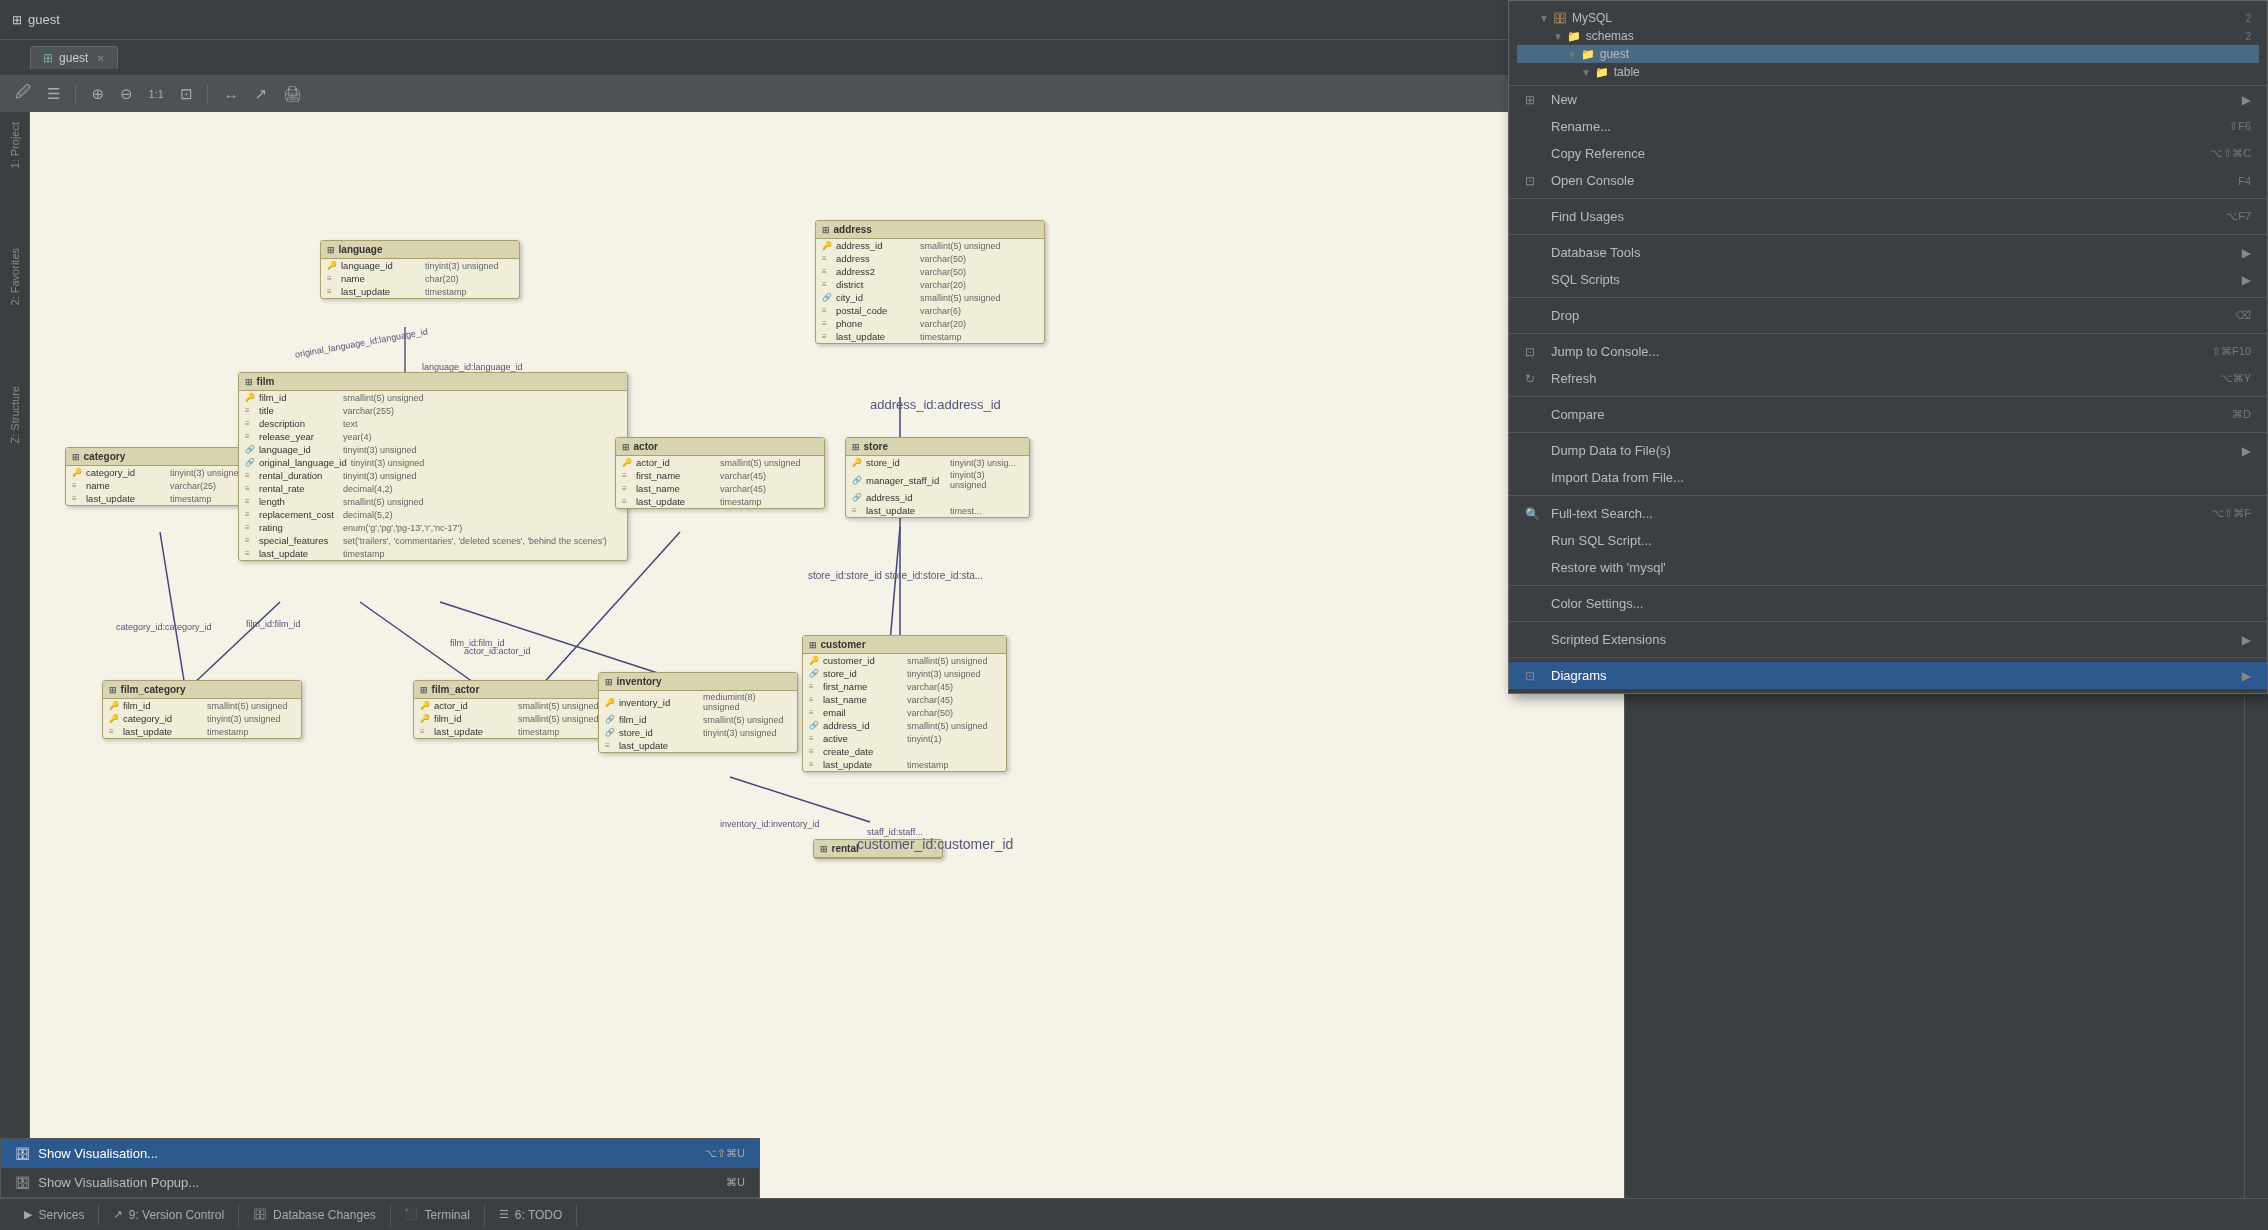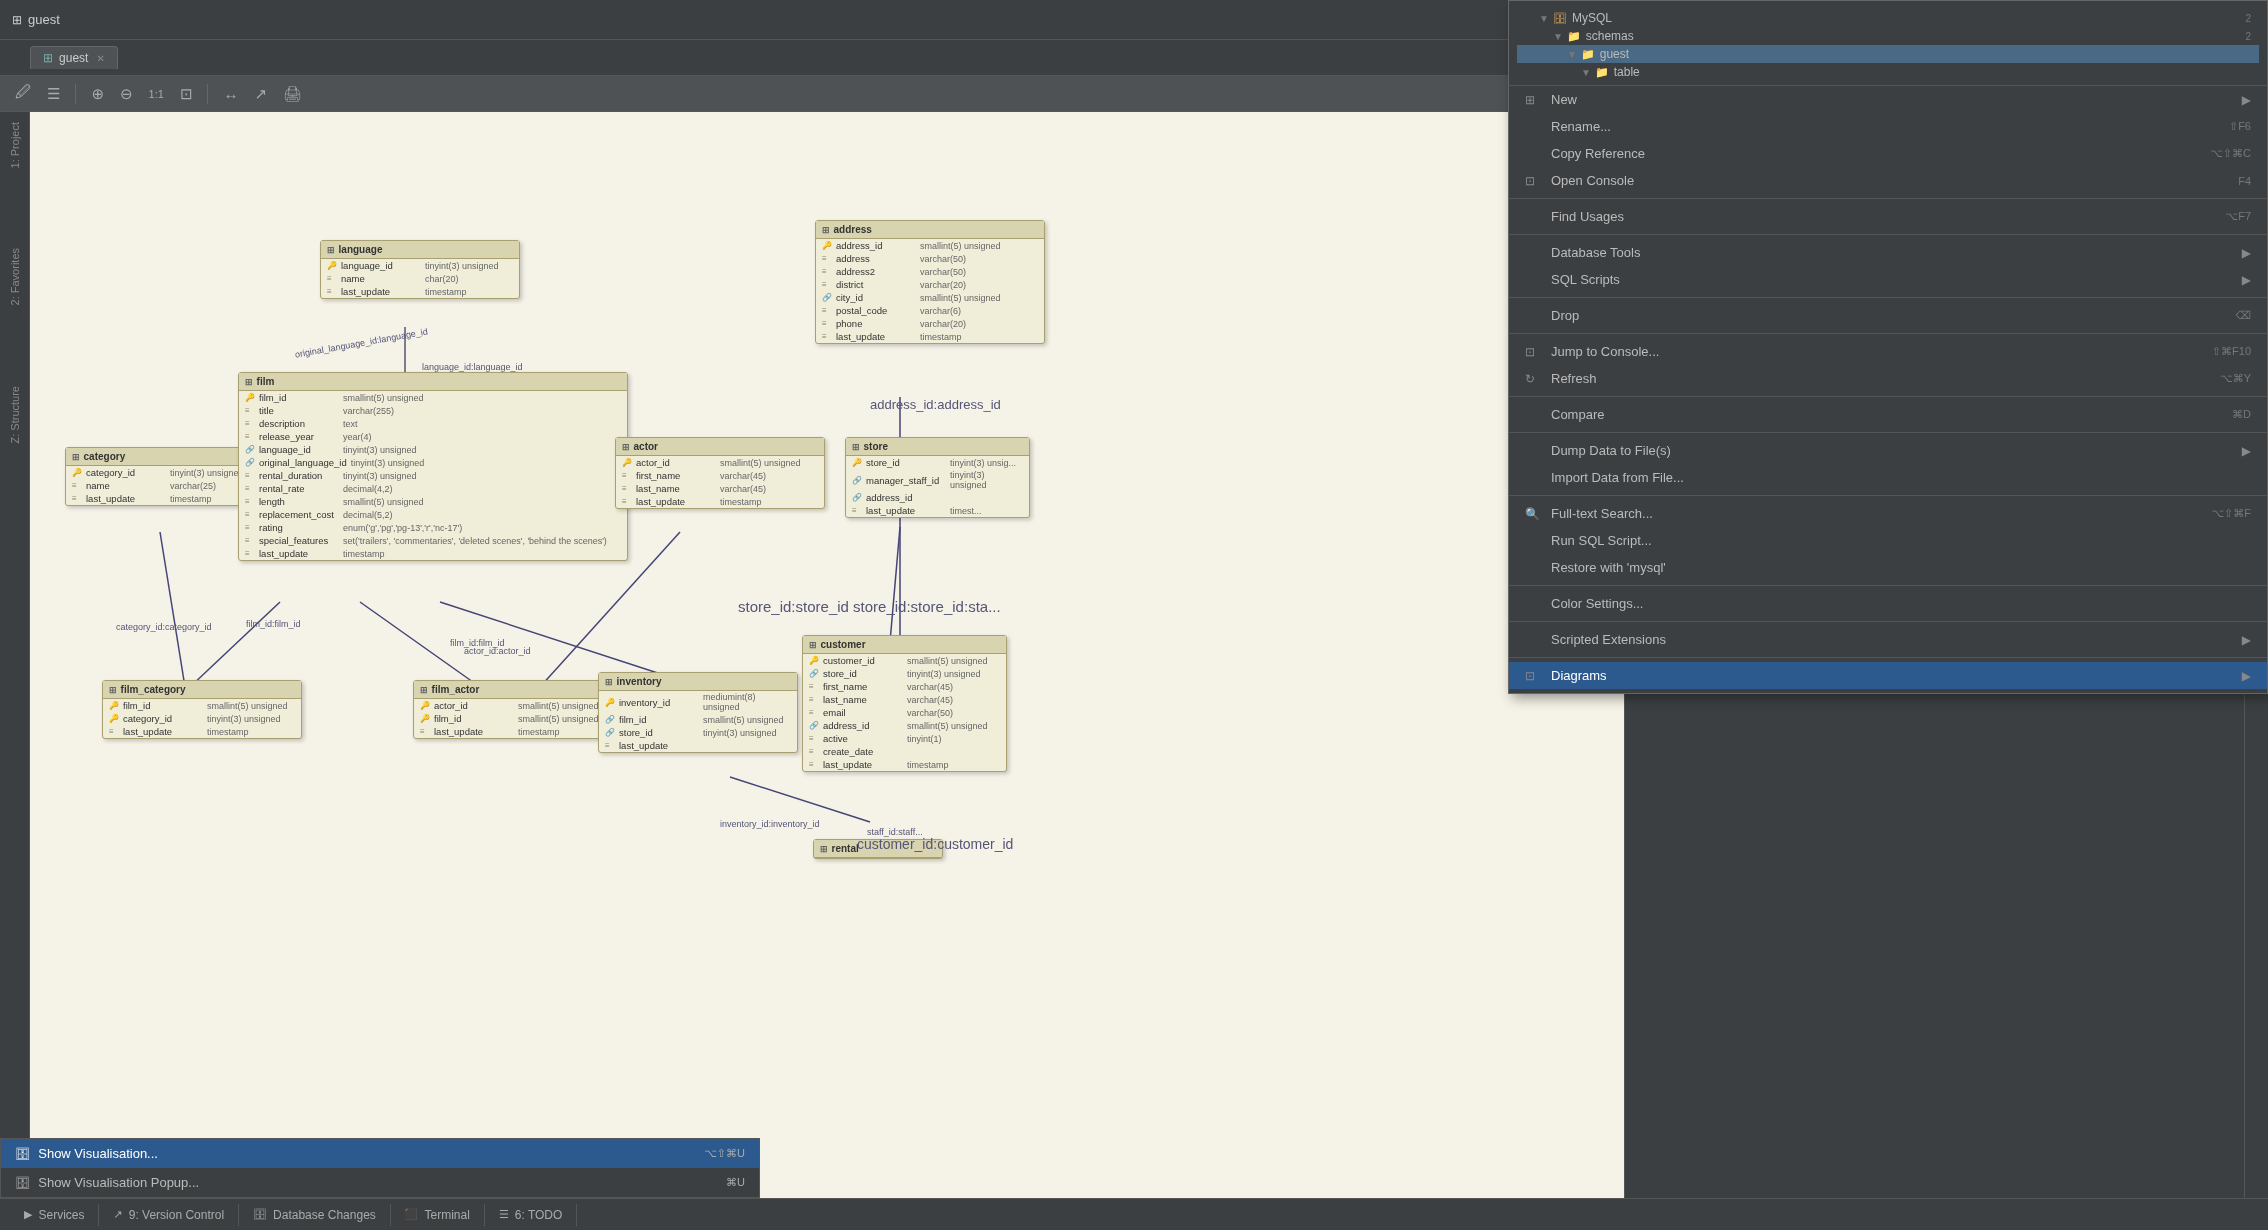--- a/index.html
+++ b/index.html
@@ -723,21 +723,21 @@
     <div class="powered-by">Powered by yFiles</div>
 
     <div style="position:absolute;left:264px;top:226px;font-size:9px;color:#557;transform:rotate(-10deg);">original_language_id:language_id</div>
     <div style="position:absolute;left:392px;top:250px;font-size:9px;color:#557;">language_id:language_id</div>
     <div style="position:absolute;left:86px;top:510px;font-size:9px;color:#557;">category_id:category_id</div>
     <div style="position:absolute;left:216px;top:507px;font-size:9px;color:#557;">film_id:film_id</div>
     <div style="position:absolute;left:398px;top:534px;font-size:9px;color:#557;padding-left:36px;">actor_id:actor_id</div>
     <div style="position:absolute;left:420px;top:526px;font-size:9px;color:#557;">film_id:film_id</div>
     <div style="position:absolute;left:690px;top:707px;font-size:9px;color:#557;">inventory_id:inventory_id</div>
     <div style="position:absolute;left:840px;top:285px;font-size:13px;color:#557;">address_id:address_id</div>
-    <div style="position:absolute;left:708px;top:458px;font-size:15px;color:#557;margin-top:28px;">store_id:store_id store_id:store_id:sta...</div>
+    <div style="position:absolute;left:778px;top:458px;font-size:10px;color:#557;">store_id:store_id store_id:store_id:sta...</div>
     <div style="position:absolute;left:837px;top:715px;font-size:9px;color:#557;">staff_id:staff...</div>
     <div style="position:absolute;left:827px;top:724px;font-size:14px;color:#557;">customer_id:customer_id</div>
   </div>
 
   <div id="right-panel">
     <div id="db-panel-header">
       <span style="color:#ccc;font-size:13px;font-weight:bold;">Database</span>
       <div class="panel-icons">
         <span style="color:#888;font-size:14px;">🌐</span>
         <span style="color:#888;font-size:14px;">⇅</span>

